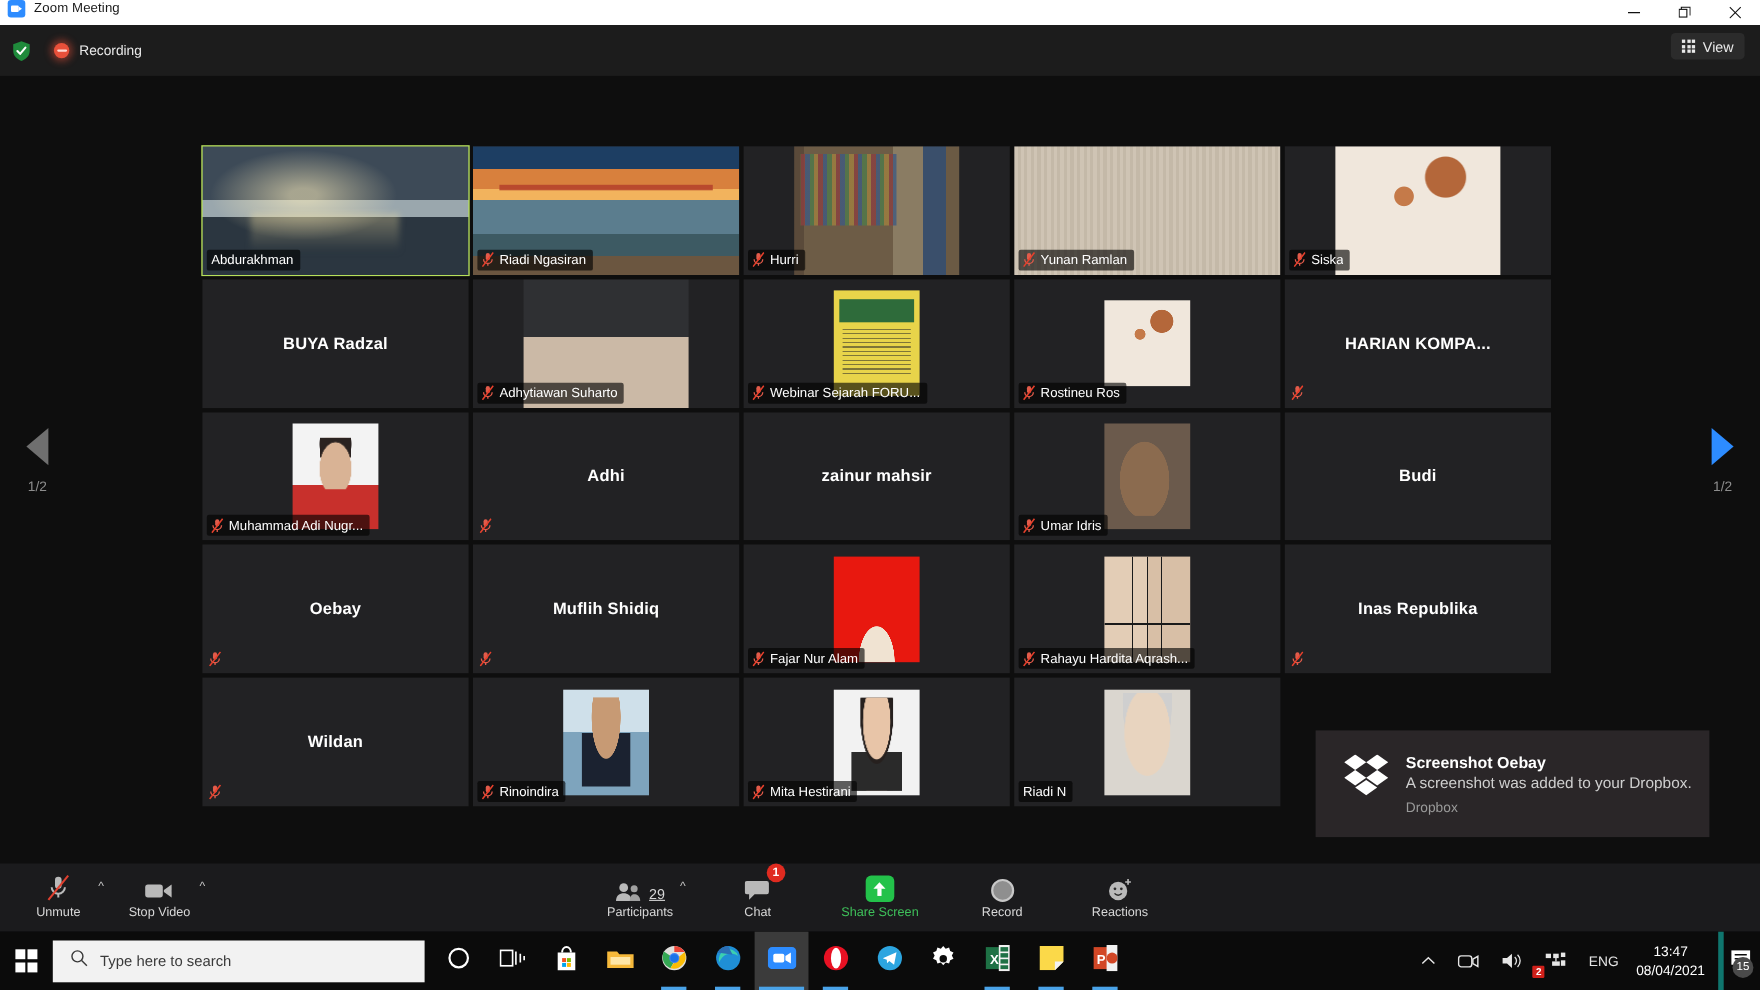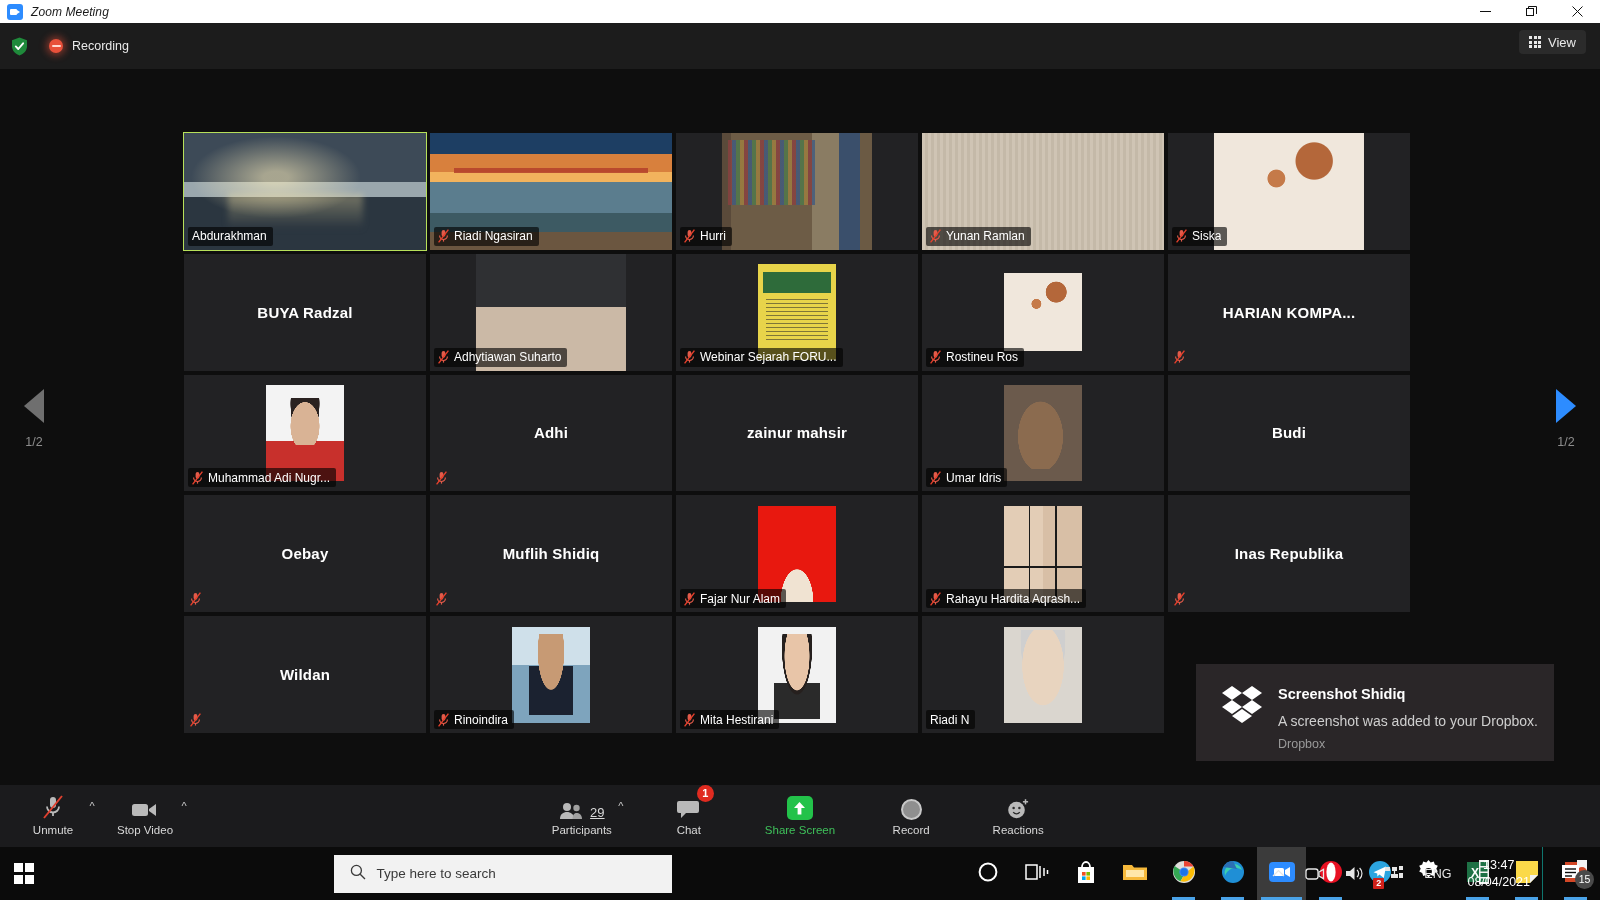--- a/index.html
+++ b/index.html
@@ -7,23 +7,22 @@
     width: 1600px; height: 900px;
     overflow: hidden;
     background: #000;
     font-family: "Liberation Sans", sans-serif;
   }
 
   
   .titlebar {
     height: 23px; width: 100%;
     background: #ffffff;
-    display: flex; align-items: center;
+    display: flex; 
     position: relative;
-    font-style: italic;
   }
   .tb-icon {
     width: 16px; height: 16px; margin-left: 7px; margin-right: 8px;
     background: #2d8cff; border-radius: 3px;
     position: relative; flex: 0 0 auto;
   }
   .tb-icon::before {
     content: ""; position: absolute; left: 3px; top: 5px;
     width: 7px; height: 6px; background: #fff; border-radius: 1px;
   }
@@ -307,29 +306,29 @@
   .toast {
     position: absolute; right: 46px; bottom: 86px;
     width: 358px; height: 97px;
     background: #2a2628;
     display: flex; gap: 16px;
     padding: 22px 16px 0 26px;
     z-index: 40;
   }
   .dbx { width: 40px; height: 40px; flex: 0 0 auto; }
   .toast-title { color: #fff; font-size: 14.5px; font-weight: bold; }
-  .toast-body { color: #cfcfcf; font-size: 14px; line-height: 19px; margin-top: 10px; }
+  .toast-body { color: #cfcfcf; font-size: 14px; line-height: 19px; margin-top: 0; }
   .toast-src { color: #9a9a9a; font-size: 12.5px; margin-top: 6px; }
 
   
   .taskbar {
     position: absolute; left: 0; bottom: 0;
     width: 1600px; height: 53px;
     background: #0b0b0b;
-    display: flex; align-items: center; justify-content: space-between;
+    display: flex; align-items: center;
   }
   .start {
     width: 48px; height: 53px;
     display: flex; align-items: center; justify-content: center;
   }
   .winlogo { display: grid; grid-template-columns: 9px 9px; grid-template-rows: 9px 9px; gap: 2.5px; }
   .winlogo i { background: #fff; display: block; }
   .searchbox {
     width: 338px; height: 38px;
     background: #f2f2f2;
@@ -371,23 +370,23 @@
     position: relative;
   }
   .net-badge .nb {
     position: absolute; left: -2px; bottom: 11px;
     background: #d0201a; color: #fff;
     font-size: 9px; line-height: 11px;
     min-width: 11px; text-align: center; border-radius: 1px;
     font-weight: bold;
   }
   .notif {
-    height: 53px; width: 58px;
+    height: 53px; width: 38px;
     display: flex; align-items: center; justify-content: center;
-    position: relative; border-left: 1px solid #0f766e;
+    position: relative; border-left: 5px solid #0f766e;
   }
   .notif .cnt {
     position: absolute; right: 6px; bottom: 11px;
     width: 19px; height: 19px; border-radius: 50%;
     background: #4a4a4a; color: #fff;
     font-size: 10.5px; line-height: 19px; text-align: center;
   }
 </style>
 </head>
 <body>
@@ -746,21 +745,21 @@
     <span class="dbx">
       <svg width="40" height="38" viewBox="0 0 40 38">
         <polygon points="10,0 0,7 10,14 20,7" fill="#ffffff"></polygon>
         <polygon points="30,0 20,7 30,14 40,7" fill="#ffffff"></polygon>
         <polygon points="0,21 10,14 20,21 10,28" fill="#ffffff"></polygon>
         <polygon points="20,21 30,14 40,21 30,28" fill="#ffffff"></polygon>
         <polygon points="10,30 20,23 30,30 20,37" fill="#ffffff"></polygon>
       </svg>
     </span>
     <div>
-      <div class="toast-title">Screenshot Shidiq</div>
+      <div class="toast-title">Screenshot Oebay</div>
       <div class="toast-body">A screenshot was added to your Dropbox.</div>
       <div class="toast-src">Dropbox</div>
     </div>
   </div>
 
   <div class="zoom-bar">
     <div class="left-ctrls">
       <div class="ctrl">
         <span class="ic">
           <svg width="24" height="25" viewBox="0 0 24 25">

